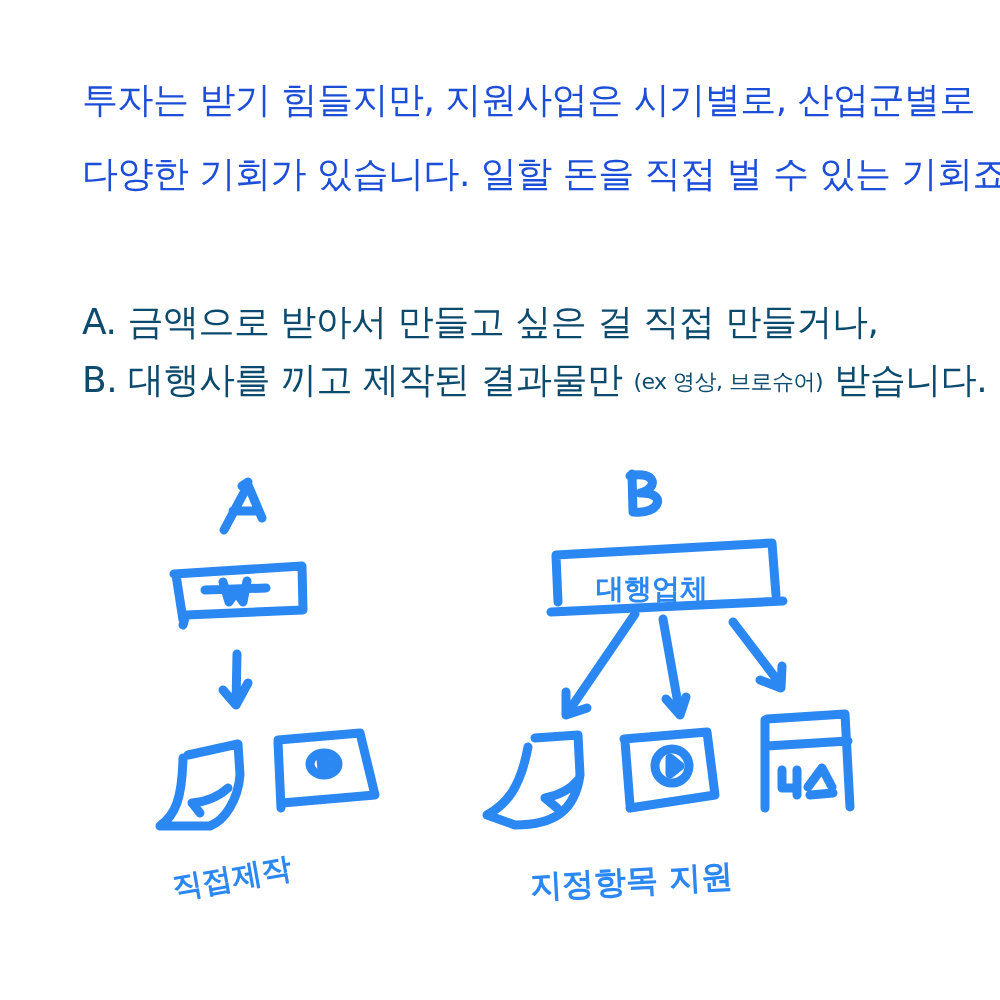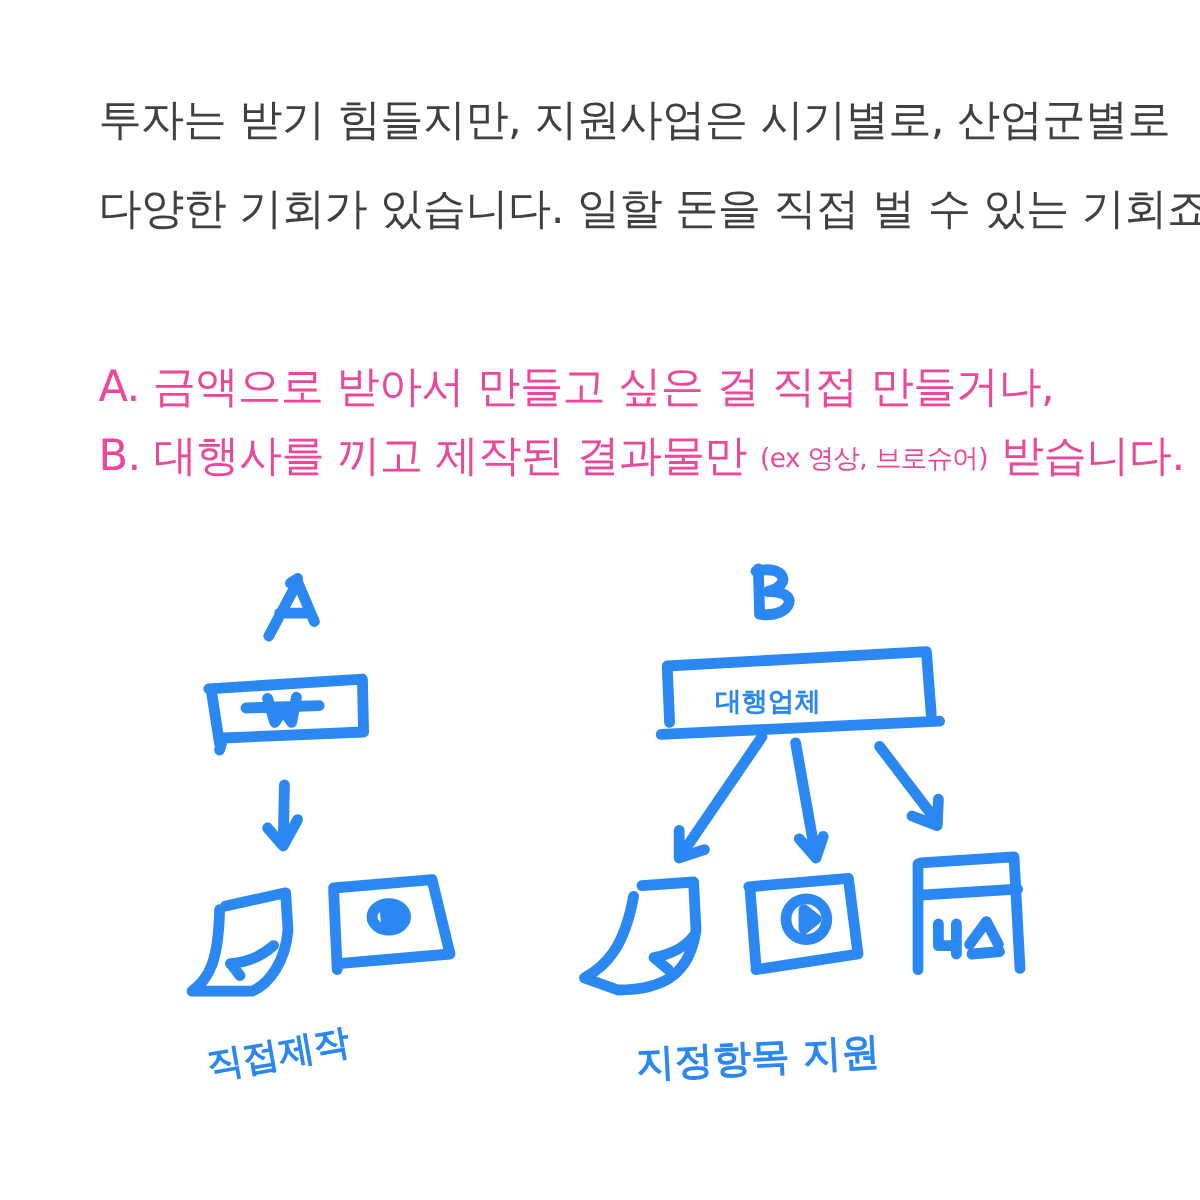--- a/index.html
+++ b/index.html
@@ -1,19 +1,19 @@
 <!DOCTYPE html>
 <html><head>
 <meta charset="utf-8">
 <style>
   html,body{margin:0;padding:0;background:#ffffff;}
   body{width:1000px;height:1000px;position:relative;overflow:hidden;font-family:"DejaVu Sans","Liberation Sans",sans-serif;}
   .line{position:absolute;left:82px;font-size:36px;white-space:nowrap;letter-spacing:-0.5px;}
-  .purple{color:#404040;}
-  .blue{color:#ec4899;}
+  .purple{color:#1d4ed8;}
+  .blue{color:#0c4a6e;}
   .small{font-size:22px;vertical-align:middle;}
   svg{position:absolute;left:0;top:0;}
   .stroke{fill:none;stroke:#2b87f2;stroke-width:9;stroke-linecap:round;stroke-linejoin:round;}
   .hand{position:absolute;color:#2b87f2;font-weight:bold;white-space:nowrap;}
 </style>
 </head>
 <body>
 
 <div class="line purple" style="top:76px;">투자는 받기 힘들지만, 지원사업은 시기별로, 산업군별로</div>
 <div class="line purple" style="top:150px;">다양한 기회가 있습니다. 일할 돈을 직접 벌 수 있는 기회죠.</div>
@@ -73,15 +73,15 @@
     <circle class="stroke" cx="672" cy="766" r="17"></circle>
     <path class="stroke" d="M670 758 L680 766 L670 774 Z"></path>
   </g>
 
   <g>
     <path class="stroke" d="M767 719 L845 714 L850 807 M765 720 L765 808 M767 746 L848 741"></path>
     <path class="stroke" d="M782 770 L782 788 L797 788 M797 770 L797 795 M808 787 L822 768 L832 787 M810 795 L833 793"></path>
   </g>
 </svg>
 
-<div class="hand" style="left:596px;top:570px;font-size:22px;">대행업체</div>
+<div class="hand" style="left:596px;top:570px;font-size:28px;">대행업체</div>
 <div class="hand" style="left:172px;top:858px;font-size:30px;transform:rotate(-10deg);">직접제작</div>
 <div class="hand" style="left:530px;top:860px;font-size:32px;transform:rotate(-3deg);">지정항목 지원</div>
 
 </body></html>

